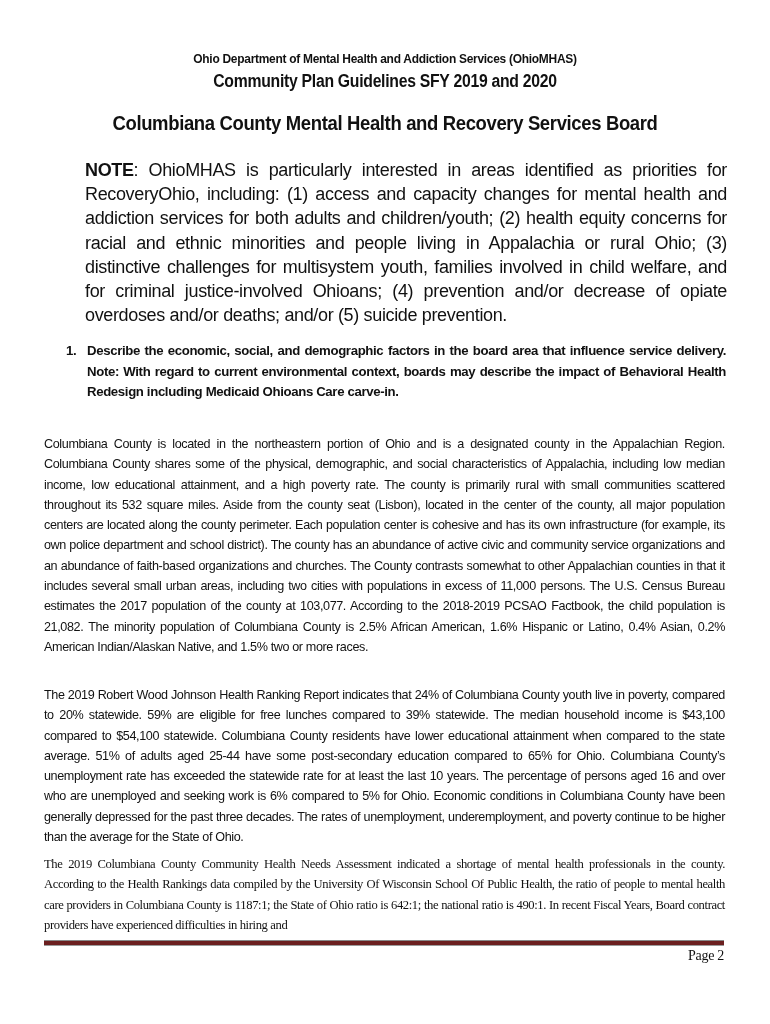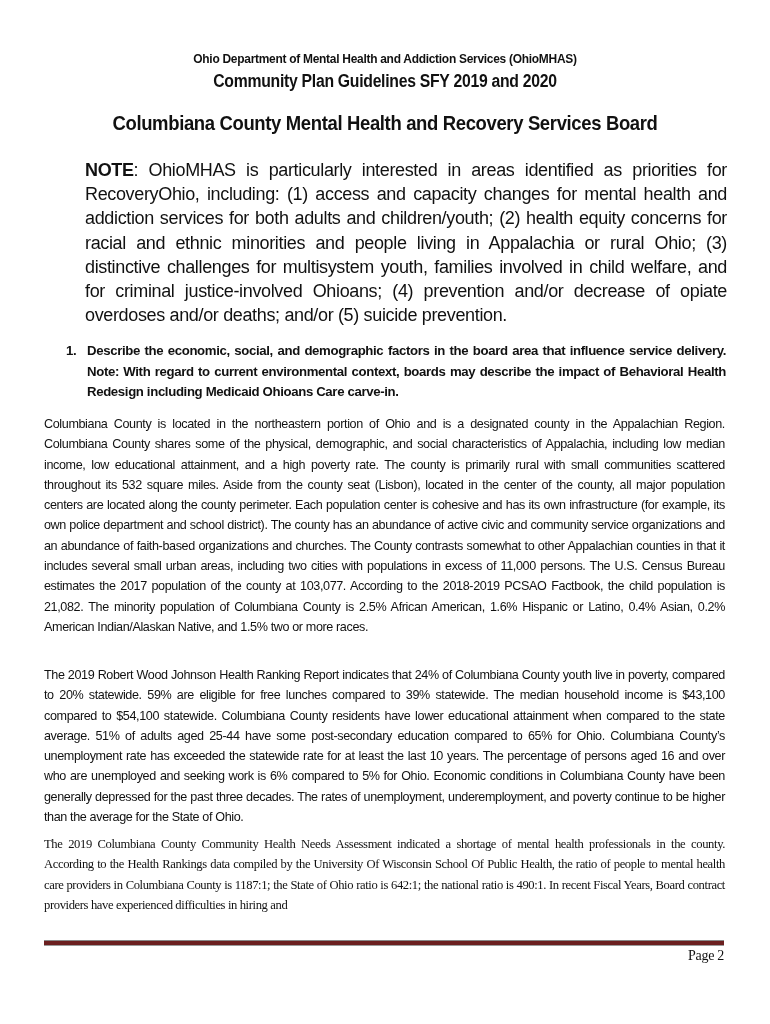--- a/index.html
+++ b/index.html
@@ -103,20 +103,21 @@
       text-align: justify;
     }
     .para {
       position: absolute;
       left: 44px;
       width: 681px;
       font-size: 12.6px;
       line-height: 20.3px;
       text-align: justify;
       letter-spacing: -0.38px;
+      margin-top: 20px;
     }
     .p1 { top: 410px; }
     .p2 { top: 661px; }
     .p3 { top: 830px; font-family: Liberation Serif, serif; }
     .footer-rule {
       position: absolute;
       top: 936px;
       left: 44px;
       width: 680px;
       height: 4px;

